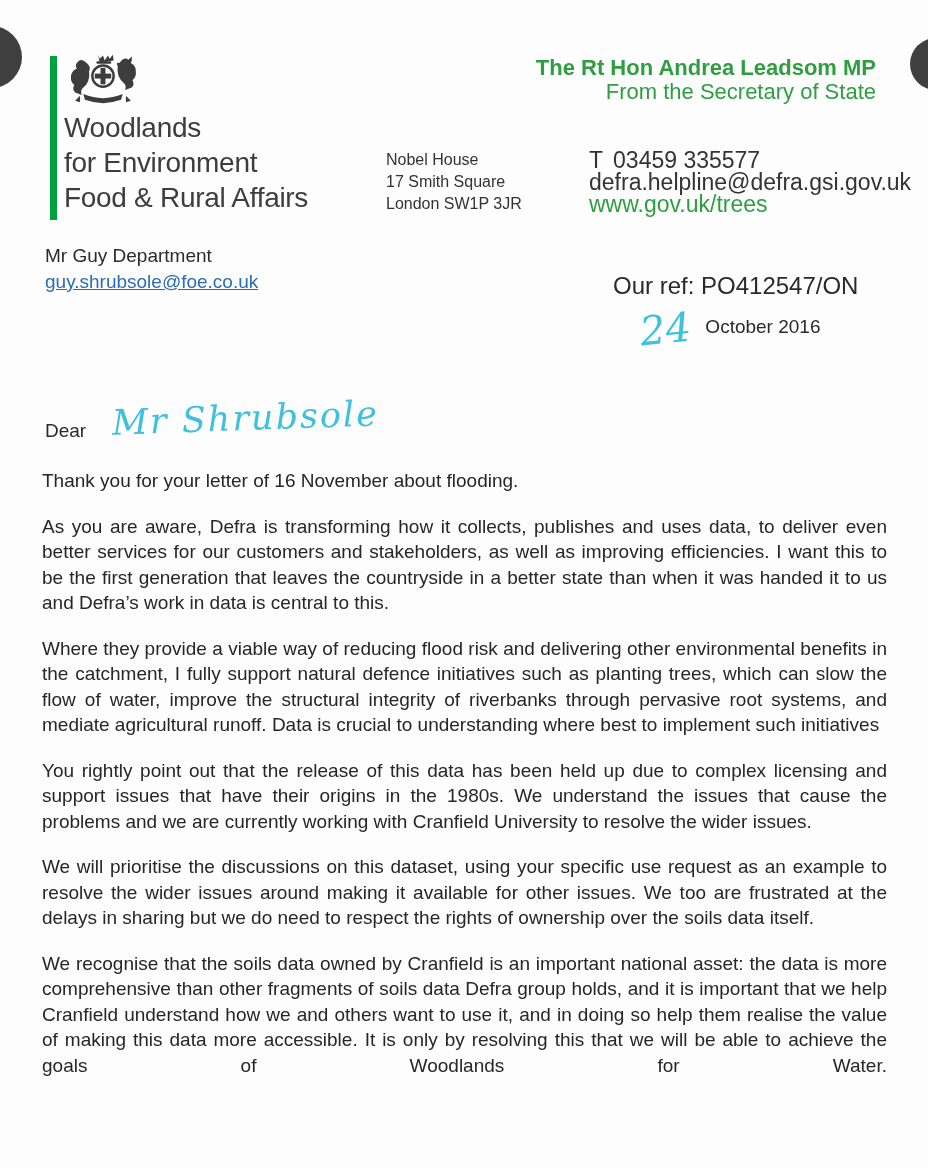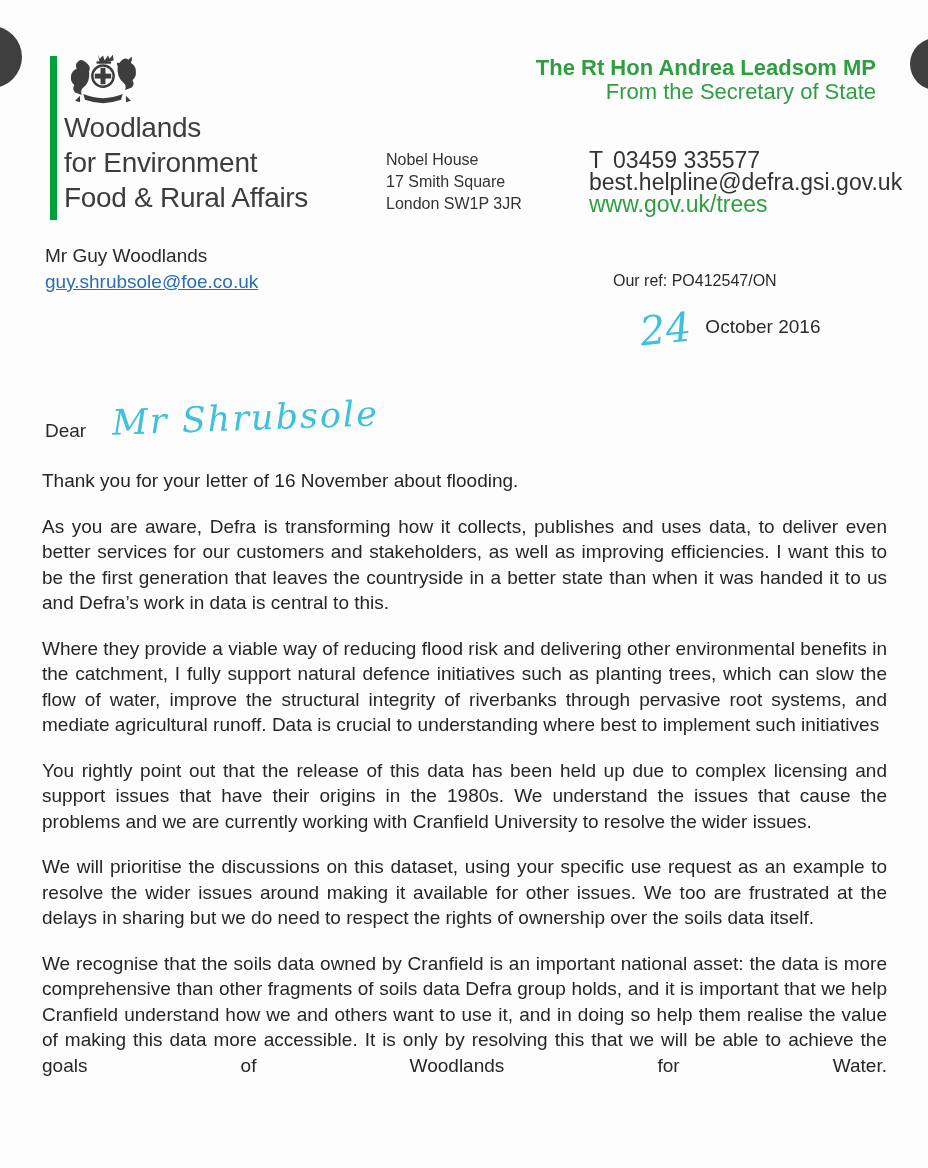--- a/index.html
+++ b/index.html
@@ -45,21 +45,21 @@
   .contact-block{
     position:absolute;left:589px;top:149px;
     font-size:23px;line-height:22px;color:#333;
   }
   .contact-phone .tlabel{display:inline-block;margin-right:10px;}
   .contact-web{color:var(--brand-green);}
 
   
   .recipient{position:absolute;left:45px;top:243px;font-size:19px;line-height:26px;}
   .recipient-email{color:var(--link-blue);text-decoration:underline;cursor:pointer;}
-  .our-ref{position:absolute;left:613px;top:272px;font-size:16px;}
+  .our-ref{position:absolute;left:613px;top:272px;font-size:24px;}
   .date-line{position:absolute;left:640px;top:306px;height:52px;}
   .hand-day{
     display:inline-block;
     font-family:"DejaVu Serif", serif;font-style:italic;
     font-size:40px;color:var(--handwriting-blue);
     transform:rotate(-6deg);
   }
   .date-printed{display:inline-block;font-size:19px;margin-left:10px;vertical-align:10px;}
 
   
@@ -124,26 +124,26 @@
   </div>
 
   <div class="address-block">
     <div>Nobel House</div>
     <div>17 Smith Square</div>
     <div>London SW1P 3JR</div>
   </div>
 
   <div class="contact-block">
     <div class="contact-phone"><span class="tlabel">T</span><span>03459 335577</span></div>
-    <div class="contact-email">best.helpline@defra.gsi.gov.uk</div>
+    <div class="contact-email">defra.helpline@defra.gsi.gov.uk</div>
     <div class="contact-web">www.gov.uk/trees</div>
   </div>
 
   <div class="recipient">
-    <div>Mr Guy Woodlands</div>
+    <div>Mr Guy Department</div>
     <div class="recipient-email">guy.shrubsole@foe.co.uk</div>
   </div>
 
   <div class="our-ref">Our ref: PO412547/ON</div>
 
   <div class="date-line">
     <span class="hand-day">24</span>
     <span class="date-printed">October 2016</span>
   </div>
 

